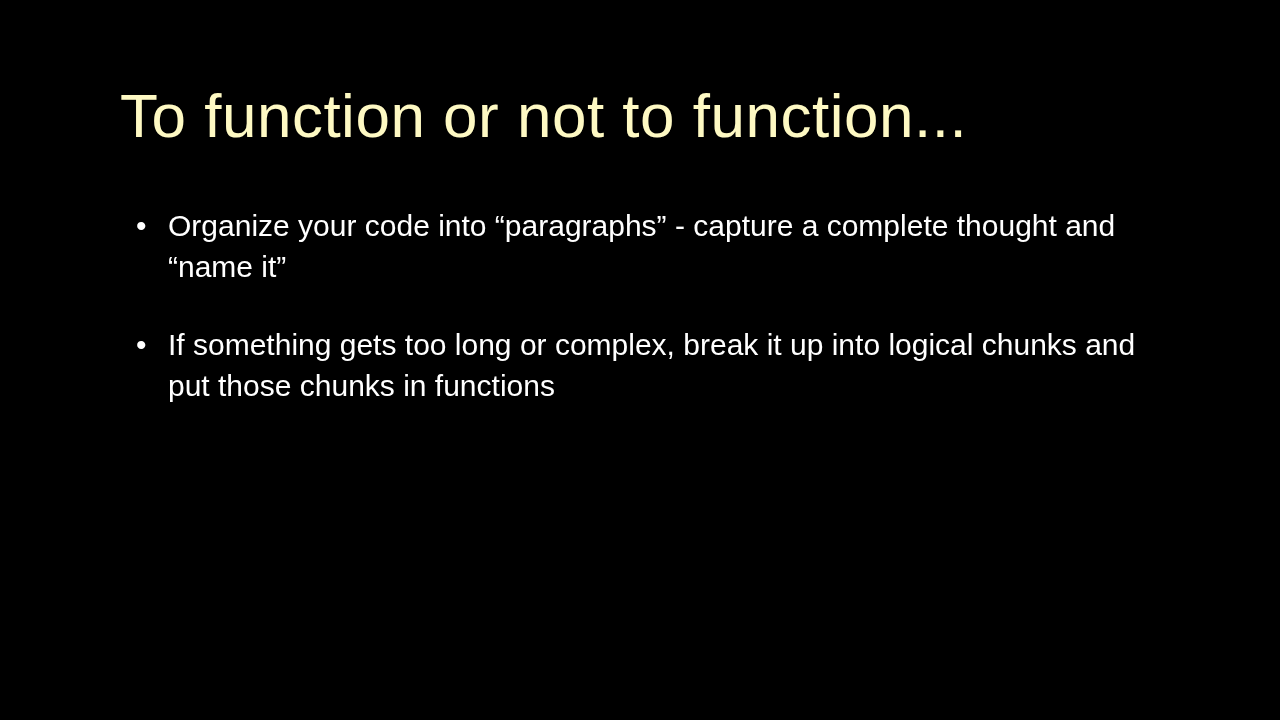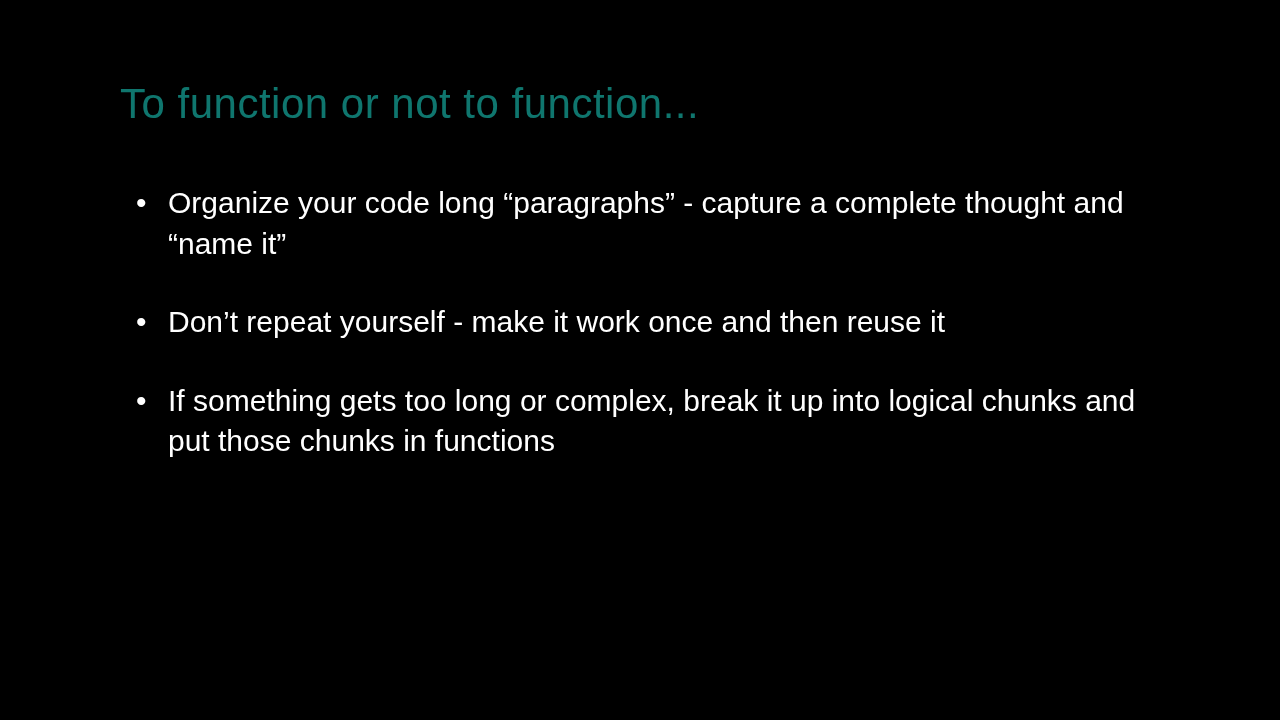--- a/index.html
+++ b/index.html
@@ -14,22 +14,22 @@
     font-family: Arial, Helvetica, sans-serif;
     overflow: hidden;
     position: relative;
   }
   .slide {
     width: 100%;
     height: 100%;
     padding: 80px 120px 60px 120px;
   }
   .title {
-    color: #0f766e;
-    font-size: 42px;
+    color: #fef9c3;
+    font-size: 62px;
     font-weight: 400;
     margin-bottom: 55px;
     letter-spacing: 0.5px;
   }
   .bullets {
     list-style: none;
     padding-left: 16px;
   }
   .bullets li {
     color: #ffffff;
@@ -48,17 +48,16 @@
     color: #ffffff;
     font-size: 30px;
   }
 </style>
 </head>
 <body>
 
 <div class="slide">
   <h1 class="title">To function or not to function...</h1>
   <ul class="bullets">
-    <li>Organize your code long “paragraphs” - capture a complete thought and “name it”</li>
-    <li>Don’t repeat yourself - make it work once and then reuse it</li>
+    <li>Organize your code into “paragraphs” - capture a complete thought and “name it”</li>
     <li>If something gets too long or complex, break it up into logical chunks and put those chunks in functions</li>
   </ul>
 </div>
 
 </body></html>

